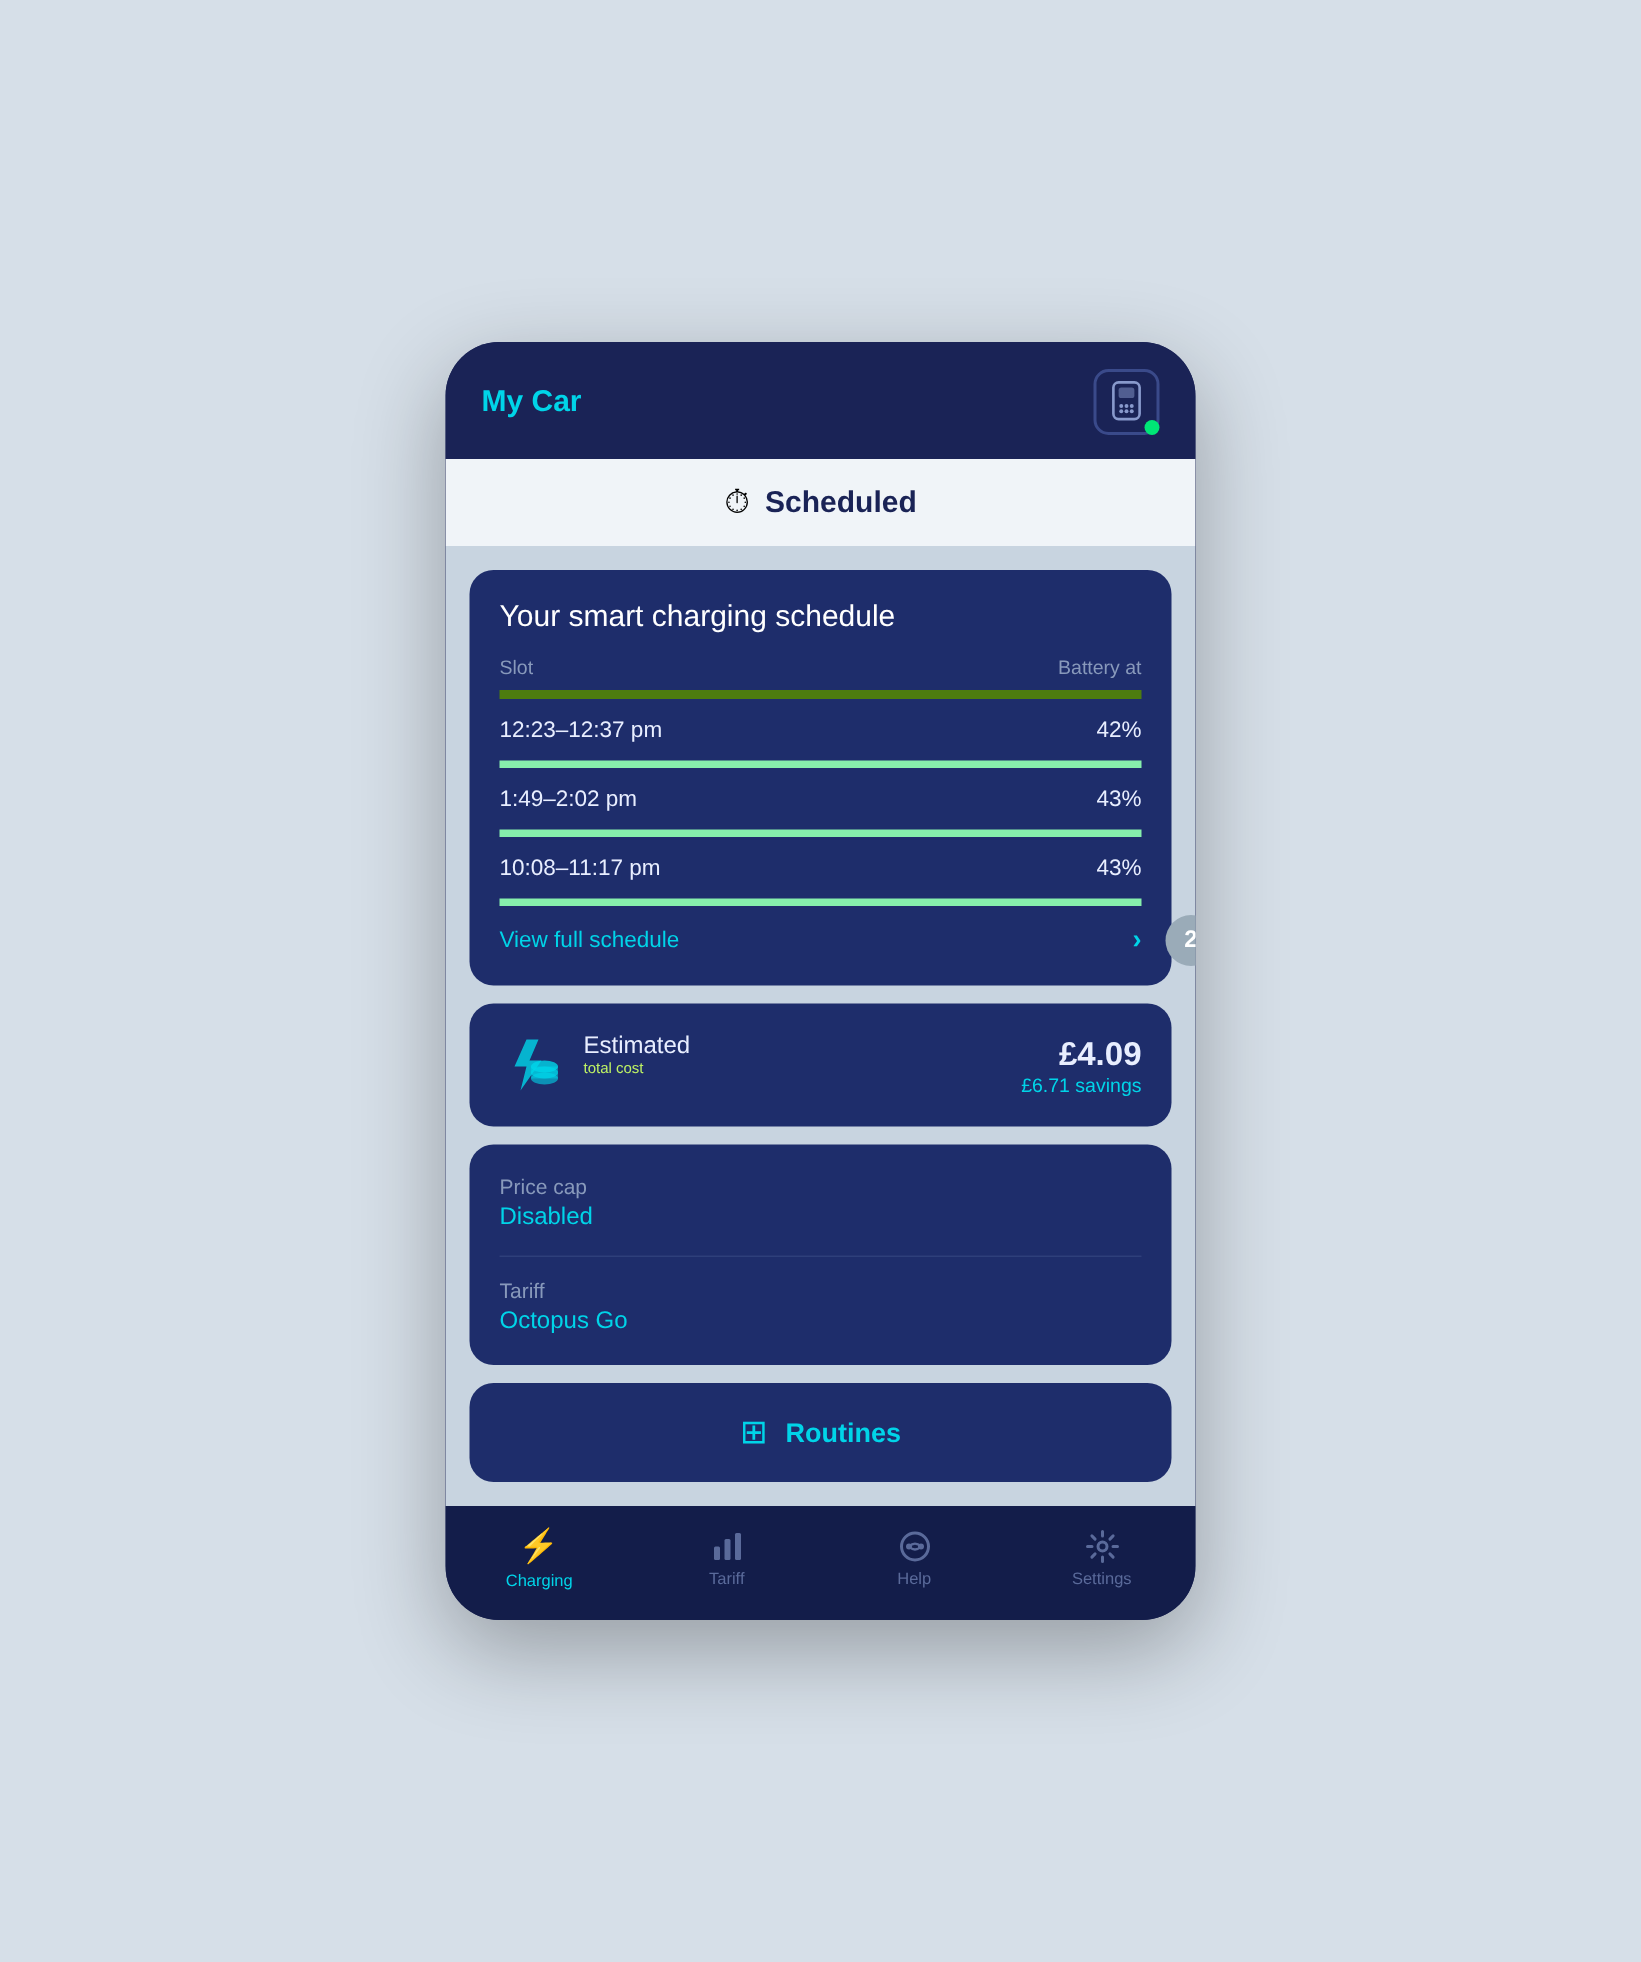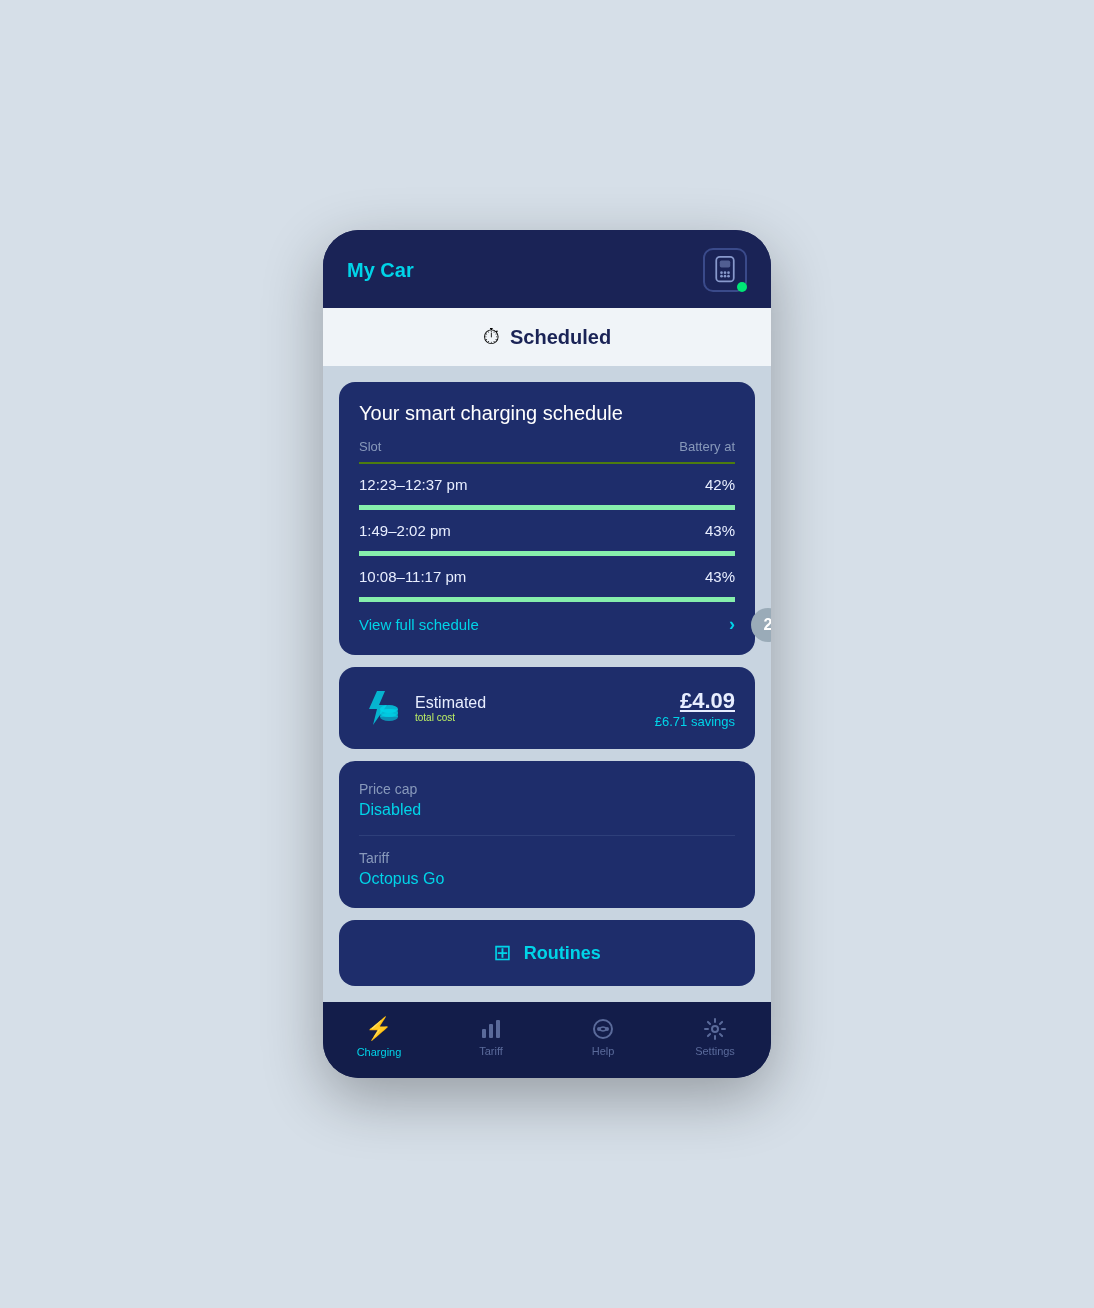--- a/index.html
+++ b/index.html
@@ -7,21 +7,21 @@
     body {
       background: #d6dfe8;
       display: flex;
       justify-content: center;
       align-items: center;
       min-height: 100vh;
       font-family: -apple-system, BlinkMacSystemFont, 'Segoe UI', sans-serif;
     }
 
     .phone-frame {
-      width: 448px;
+      width: 500px;
       background: #1a2356;
       border-radius: 36px;
       overflow: hidden;
       box-shadow: 0 20px 60px rgba(0,0,0,0.3);
     }
 
     
     .header {
       background: #1a2356;
       padding: 18px 24px 16px;
@@ -102,21 +102,21 @@
       font-weight: 500;
       margin-bottom: 14px;
     }
 
     .schedule-header {
       display: flex;
       justify-content: space-between;
       color: #8899bb;
       font-size: 13px;
       padding-bottom: 8px;
-      border-bottom: 2px solid #4d7c0f;
+      border-bottom: 6px solid #4d7c0f;
     }
 
     .schedule-row {
       display: flex;
       justify-content: space-between;
       align-items: center;
       padding: 12px 0;
       border-bottom: 5px solid #86efac;
     }
 
@@ -156,38 +156,36 @@
 
     
     .cost-card {
       display: flex;
       align-items: center;
       justify-content: space-between;
     }
 
     .cost-left {
       display: flex;
-      align-items: center;
       gap: 14px;
     }
 
     .cost-icon {
       width: 42px;
       height: 42px;
     }
 
     .cost-right {
       text-align: right;
     }
 
     .cost-amount {
       color: #e8eeff;
       font-size: 22px;
       font-weight: 600;
-      text-decoration: underline;
     }
 
     .cost-savings {
       color: #00d4e8;
       font-size: 13px;
     }
 
     
     .settings-section {
       margin-bottom: 16px;

